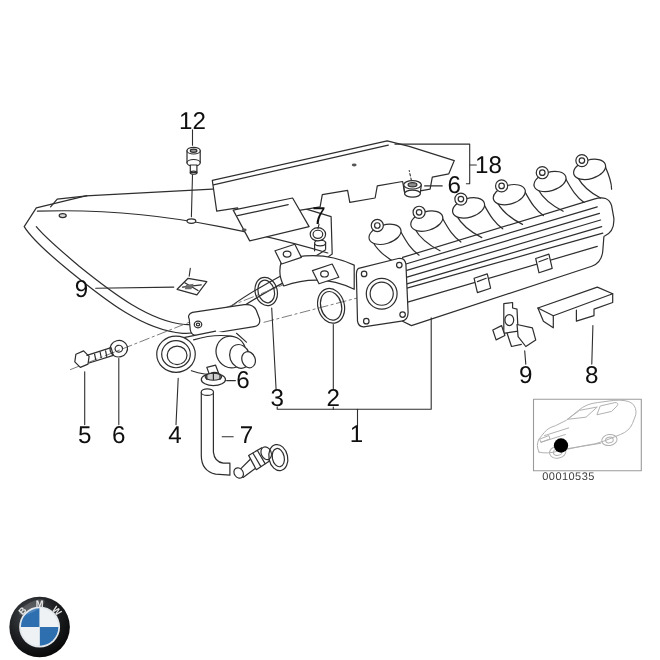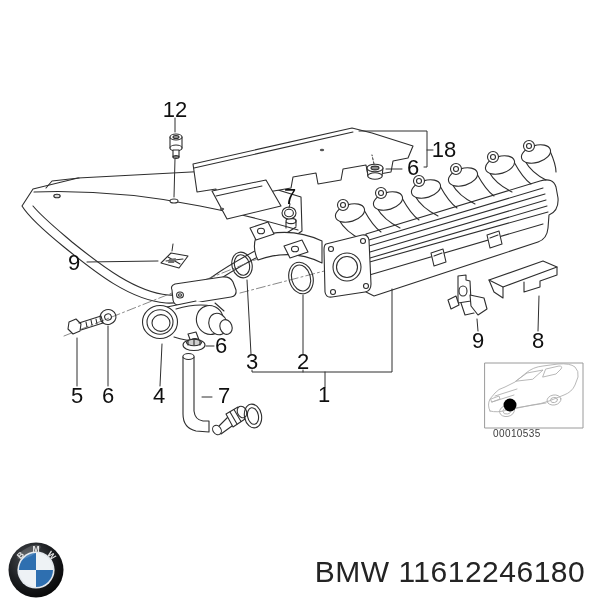--- a/index.html
+++ b/index.html
@@ -297,15 +297,14 @@
       <path d="M28,30 L28,47 A17,17 0 0 1 11,30 Z" fill="#eef2f5"></path>
       <ellipse cx="21" cy="12" rx="13" ry="4.5" transform="rotate(-28 21 12)" fill="#ffffff" opacity="0.16"></ellipse>
       <g fill="#e8e8e8" font-family="Liberation Sans, sans-serif" font-size="8.5" font-weight="bold" text-anchor="middle">
         <text x="12.3" y="18.3" transform="rotate(-47 12.3 15.3)">B</text>
         <text x="28" y="11.5">M</text>
         <text x="43.7" y="18.3" transform="rotate(47 43.7 15.3)">W</text>
       </g>
     </svg>
   </div>
 
-  <div class="part-label">BMW 11612246180</div>
 
 </div>
 
 </body></html>

